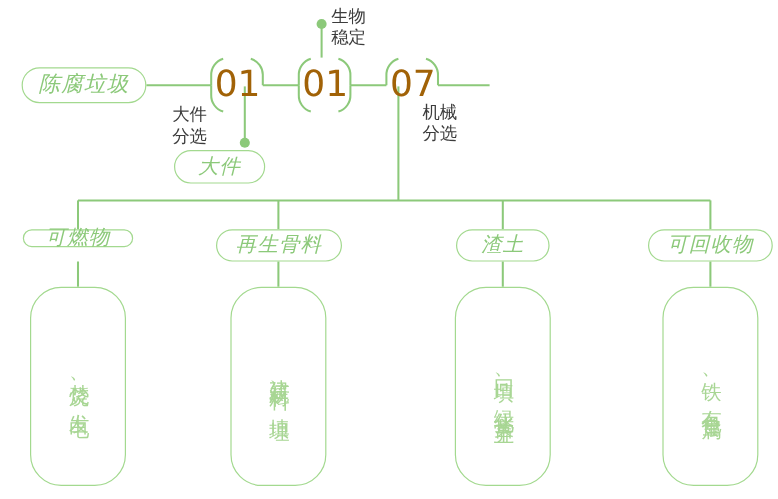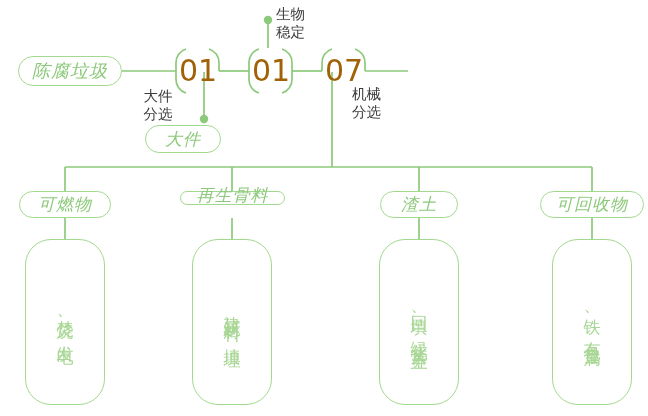--- a/index.html
+++ b/index.html
@@ -165,25 +165,25 @@
 
   <div class="ovl" style="left:352px; top:86px; width:56px; height:38px; display:block;font-family:Liberation Serif, serif;">
     <span class="ann ann-l">机械</span>
     <span class="ann ann-l">分选</span>
   </div>
 
   <div class="ovl pill pill-sub" style="left:145px; top:125px; width:76px; height:28px;">
     <span>大件</span>
   </div>
 
-  <div class="ovl pill pill-sub" style="left:19px; top:191px; width:92px; height:27px;">
+  <div class="ovl pill pill-sub" style="left:19px; top:191px; width:92px; height:15px;">
     <span>可燃物</span>
   </div>
 
-  <div class="ovl pill pill-sub" style="left:180px; top:191px; width:105px; height:14px;align-items:flex-end;">
+  <div class="ovl pill pill-sub" style="left:180px; top:191px; width:105px; height:27px;">
     <span>再生骨料</span>
   </div>
 
   <div class="ovl pill pill-sub" style="left:380px; top:191px; width:78px; height:27px;">
     <span>渣土</span>
   </div>
 
   <div class="ovl pill pill-sub" style="left:540px; top:191px; width:104px; height:27px;">
     <span>可回收物</span>
   </div>

